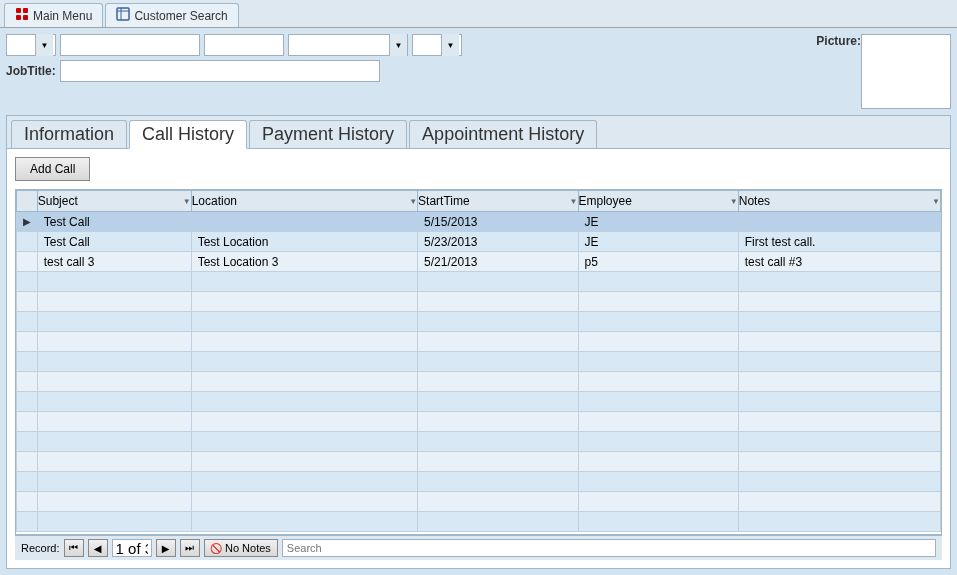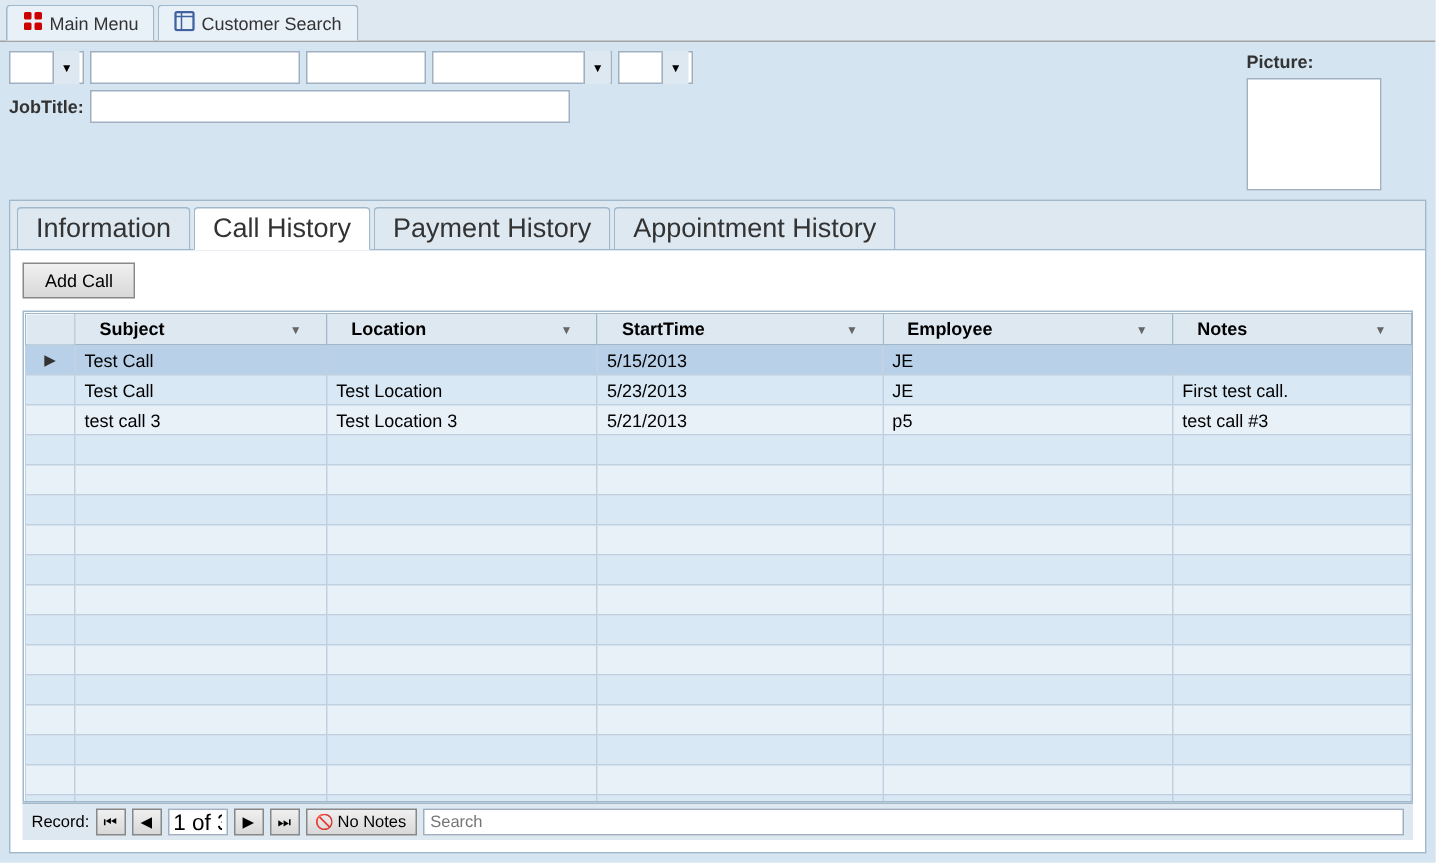--- a/index.html
+++ b/index.html
@@ -105,21 +105,21 @@
       outline: none;
     }
     .label-text {
       font-size: 12px;
       font-weight: bold;
       color: #333;
       white-space: nowrap;
     }
     .picture-area {
       display: flex;
-      flex-direction: column;
+      flex-direction: row;
       align-items: flex-start;
       min-width: 120px;
     }
     .picture-label {
       font-size: 12px;
       font-weight: bold;
       color: #333;
       margin-bottom: 4px;
     }
     .picture-box {
@@ -191,23 +191,23 @@
       border: 1px solid #a0b8cc;
     }
     .data-table {
       width: 100%;
       border-collapse: collapse;
       font-size: 12px;
     }
     .data-table thead th {
       background: #dde8f0;
       border: 1px solid #a0b8cc;
-      padding: 3px 16px;
+      padding: 3px 0;
       text-align: left;
-      font-weight: bold;
+      font-weight: normal;
       white-space: nowrap;
       position: sticky;
       top: 0;
     }
     .col-header {
       display: flex;
       align-items: center;
       justify-content: space-between;
       gap: 4px;
     }

